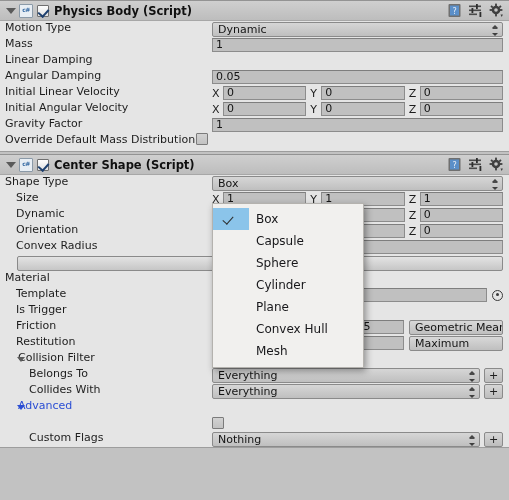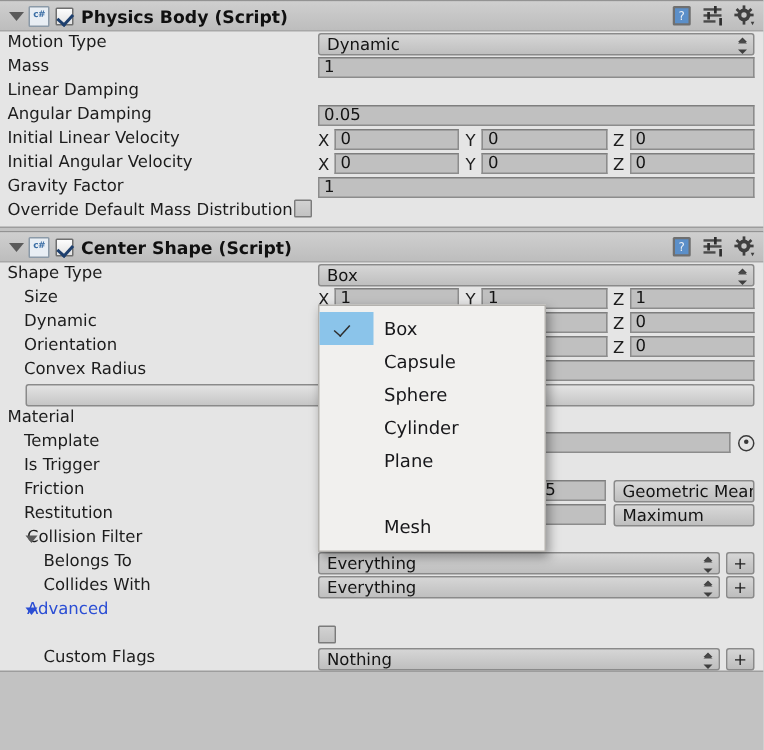--- a/index.html
+++ b/index.html
@@ -519,20 +519,21 @@
     <div class="menu-item">
       <div class="check-cell"></div>
       <div class="mlabel">Cylinder</div>
     </div>
     <div class="menu-item">
       <div class="check-cell"></div>
       <div class="mlabel">Plane</div>
     </div>
     <div class="menu-item">
       <div class="check-cell"></div>
+      <div class="mlabel">Convex Hull</div>
     </div>
     <div class="menu-item">
       <div class="check-cell"></div>
       <div class="mlabel">Mesh</div>
     </div>
   </div>
 
 </div>
 
 </body></html>

